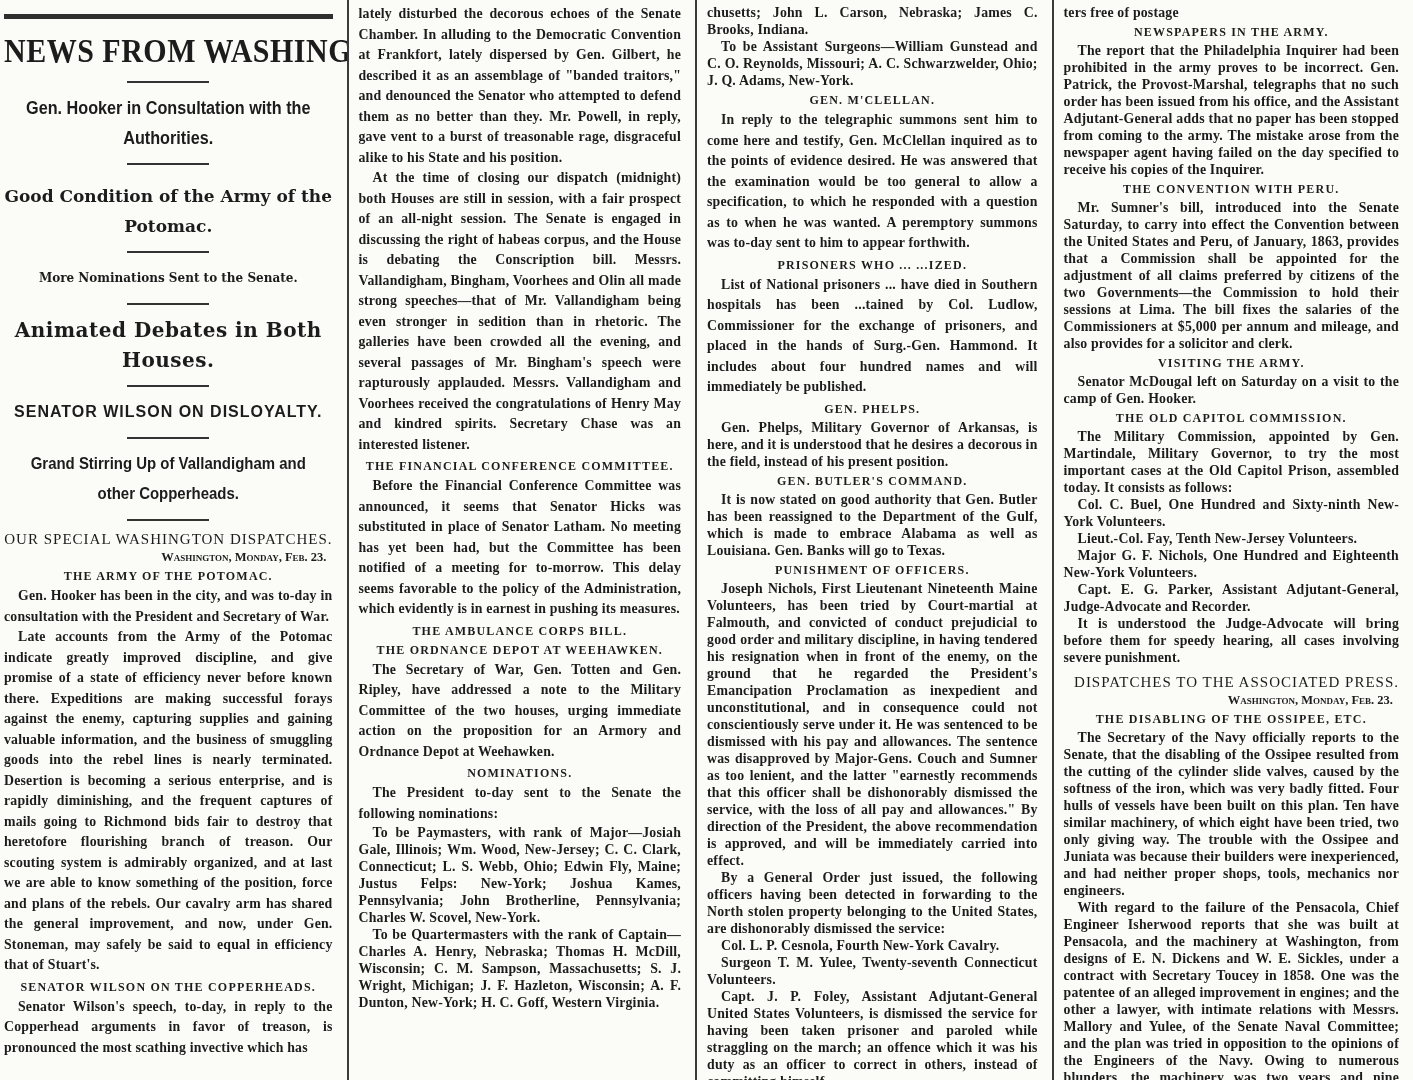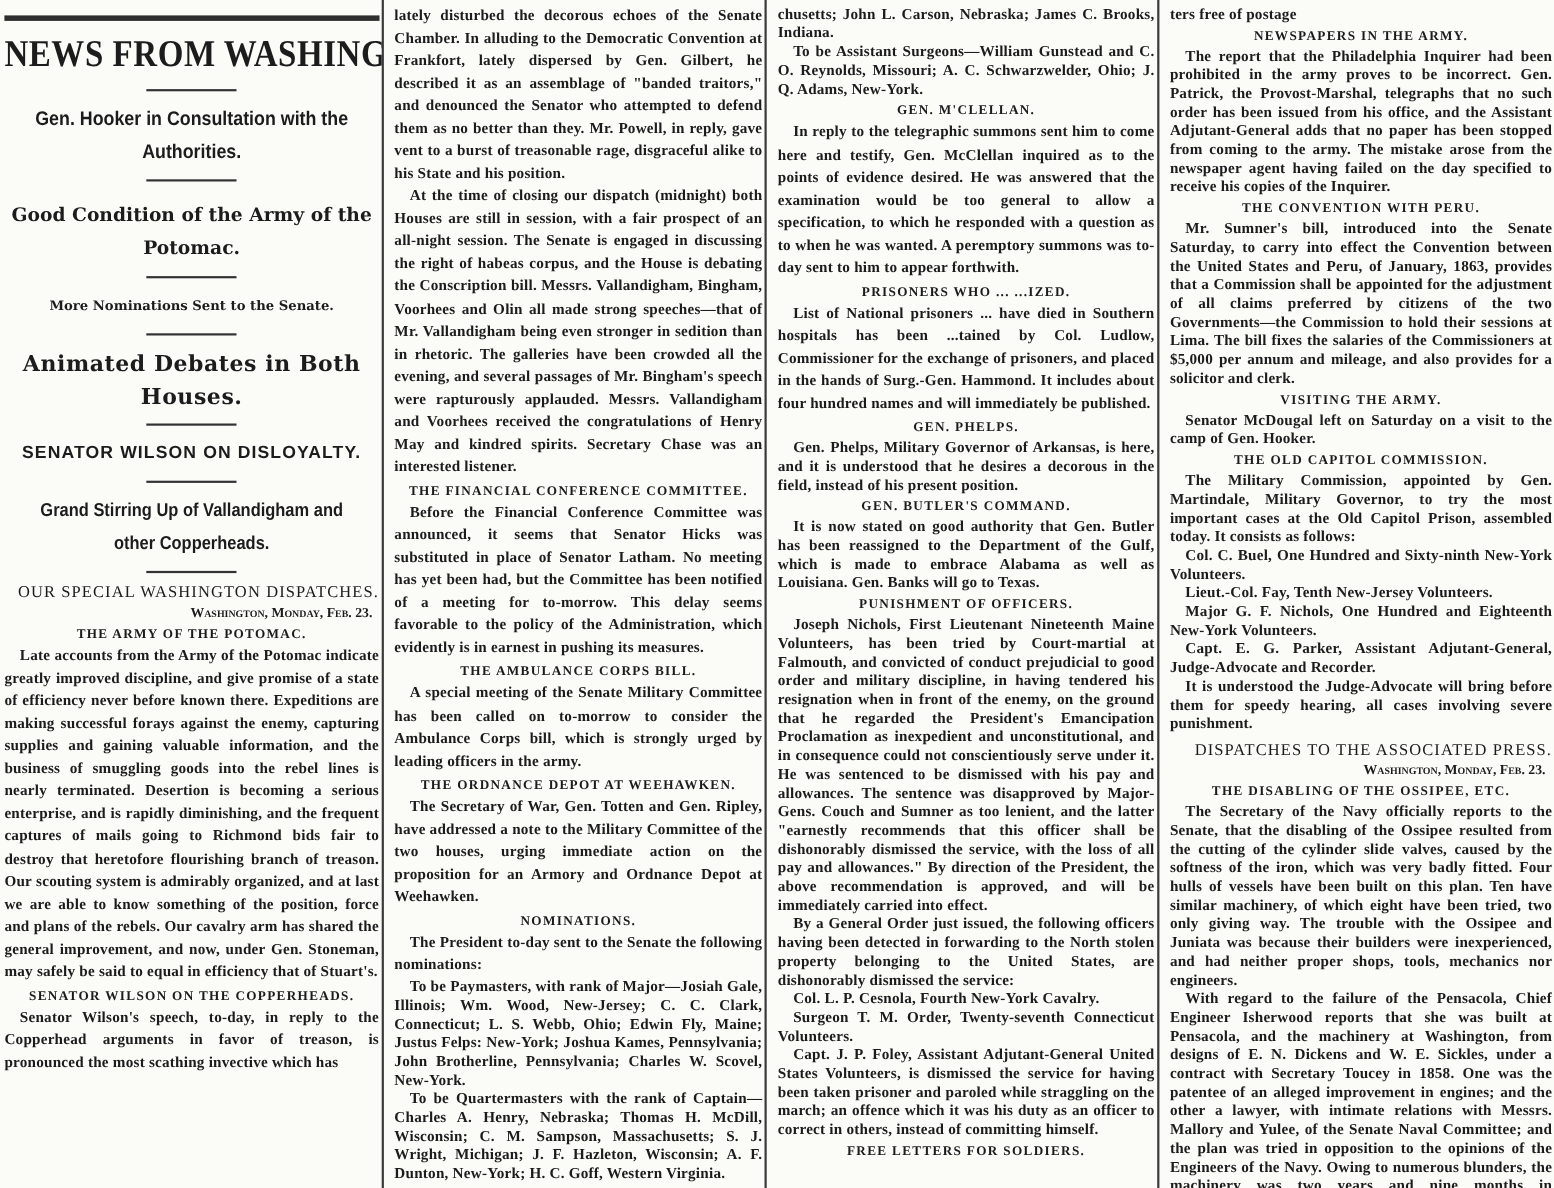--- a/index.html
+++ b/index.html
@@ -6,21 +6,21 @@
   body {
     width:1413px; height:1080px; overflow:hidden;
     background:#fbfbf8;
     font-family:"Liberation Serif","DejaVu Serif",serif;
     color:#1c1c1c;
     position:relative;
   }
   .page { position:absolute; inset:0; display:flex; }
   .col {
     position:relative; box-sizing:border-box;
-    padding:4px 2px 0 10px; overflow:hidden;
+    padding:4px 14px 0 10px; overflow:hidden;
     height:1080px;
   }
   .c1 { width:348px; padding-left:4px; }
   .c2 { width:348px; }
   .c3 { width:356px; }
   .c4 { width:361px; }
   .rule-v {
     width:2px; background:#3a3a3a; height:1080px; flex:none;
   }
   .c1 .topbar { height:5px; background:#2f2f2f; margin:10px 0 8px 0; }
@@ -75,34 +75,34 @@
     <div class="dash"></div>
     <div class="deck d4">Animated Debates in Both Houses.</div>
     <div class="dash"></div>
     <div class="deck d5">SENATOR WILSON ON DISLOYALTY.</div>
     <div class="dash"></div>
     <div class="deck d6">Grand Stirring Up of Vallandigham and other Copperheads.</div>
     <div class="dash"></div>
     <div class="big-head">OUR SPECIAL WASHINGTON DISPATCHES.</div>
     <div class="dateline">Washington, Monday, Feb. 23.</div>
     <div class="section-head">THE ARMY OF THE POTOMAC.</div>
+    <p>Gen. Hooker has been in the city, and was to-day in consultation with the President and Secretary of War.</p>
     <p>Late accounts from the Army of the Potomac indicate greatly improved discipline, and give promise of a state of efficiency never before known there. Expeditions are making successful forays against the enemy, capturing supplies and gaining valuable information, and the business of smuggling goods into the rebel lines is nearly terminated. Desertion is becoming a serious enterprise, and is rapidly diminishing, and the frequent captures of mails going to Richmond bids fair to destroy that heretofore flourishing branch of treason. Our scouting system is admirably organized, and at last we are able to know something of the position, force and plans of the rebels. Our cavalry arm has shared the general improvement, and now, under Gen. Stoneman, may safely be said to equal in efficiency that of Stuart's.</p>
     <div class="section-head">SENATOR WILSON ON THE COPPERHEADS.</div>
     <p>Senator Wilson's speech, to-day, in reply to the Copperhead arguments in favor of treason, is pronounced the most scathing invective which has</p>
   </div>
 
   <div class="rule-v"></div>
 
   <div class="col c2">
     <p class="cont">lately disturbed the decorous echoes of the Senate Chamber. In alluding to the Democratic Convention at Frankfort, lately dispersed by Gen. Gilbert, he described it as an assemblage of "banded traitors," and denounced the Senator who attempted to defend them as no better than they. Mr. Powell, in reply, gave vent to a burst of treasonable rage, disgraceful alike to his State and his position.</p>
     <p>At the time of closing our dispatch (midnight) both Houses are still in session, with a fair prospect of an all-night session. The Senate is engaged in discussing the right of habeas corpus, and the House is debating the Conscription bill. Messrs. Vallandigham, Bingham, Voorhees and Olin all made strong speeches—that of Mr. Vallandigham being even stronger in sedition than in rhetoric. The galleries have been crowded all the evening, and several passages of Mr. Bingham's speech were rapturously applauded. Messrs. Vallandigham and Voorhees received the congratulations of Henry May and kindred spirits. Secretary Chase was an interested listener.</p>
     <div class="section-head">THE FINANCIAL CONFERENCE COMMITTEE.</div>
     <p>Before the Financial Conference Committee was announced, it seems that Senator Hicks was substituted in place of Senator Latham. No meeting has yet been had, but the Committee has been notified of a meeting for to-morrow. This delay seems favorable to the policy of the Administration, which evidently is in earnest in pushing its measures.</p>
     <div class="section-head">THE AMBULANCE CORPS BILL.</div>
-    <p>A special meeting of the Senate Military Committee has been called on to-morrow to consider the Ambulance Corps bill, which is strongly urged by leading officers in the army.</p>
     <div class="section-head">THE ORDNANCE DEPOT AT WEEHAWKEN.</div>
     <p>The Secretary of War, Gen. Totten and Gen. Ripley, have addressed a note to the Military Committee of the two houses, urging immediate action on the proposition for an Armory and Ordnance Depot at Weehawken.</p>
     <div class="section-head">NOMINATIONS.</div>
     <p>The President to-day sent to the Senate the following nominations:</p>
     <p class="tight">To be Paymasters, with rank of Major—Josiah Gale, Illinois; Wm. Wood, New-Jersey; C. C. Clark, Connecticut; L. S. Webb, Ohio; Edwin Fly, Maine; Justus Felps: New-York; Joshua Kames, Pennsylvania; John Brotherline, Pennsylvania; Charles W. Scovel, New-York.</p>
     <p class="tight">To be Quartermasters with the rank of Captain—Charles A. Henry, Nebraska; Thomas H. McDill, Wisconsin; C. M. Sampson, Massachusetts; S. J. Wright, Michigan; J. F. Hazleton, Wisconsin; A. F. Dunton, New-York; H. C. Goff, Western Virginia.</p>
 
   </div>
 
   <div class="rule-v"></div>
@@ -115,21 +115,21 @@
     <div class="section-head">PRISONERS WHO ... ...IZED.</div>
     <p>List of National prisoners ... have died in Southern hospitals has been ...tained by Col. Ludlow, Commissioner for the exchange of prisoners, and placed in the hands of Surg.-Gen. Hammond. It includes about four hundred names and will immediately be published.</p>
     <div class="section-head">GEN. PHELPS.</div>
     <p class="tight">Gen. Phelps, Military Governor of Arkansas, is here, and it is understood that he desires a decorous in the field, instead of his present position.</p>
     <div class="section-head">GEN. BUTLER'S COMMAND.</div>
     <p class="tight">It is now stated on good authority that Gen. Butler has been reassigned to the Department of the Gulf, which is made to embrace Alabama as well as Louisiana. Gen. Banks will go to Texas.</p>
     <div class="section-head">PUNISHMENT OF OFFICERS.</div>
     <p class="tight">Joseph Nichols, First Lieutenant Nineteenth Maine Volunteers, has been tried by Court-martial at Falmouth, and convicted of conduct prejudicial to good order and military discipline, in having tendered his resignation when in front of the enemy, on the ground that he regarded the President's Emancipation Proclamation as inexpedient and unconstitutional, and in consequence could not conscientiously serve under it. He was sentenced to be dismissed with his pay and allowances. The sentence was disapproved by Major-Gens. Couch and Sumner as too lenient, and the latter "earnestly recommends that this officer shall be dishonorably dismissed the service, with the loss of all pay and allowances." By direction of the President, the above recommendation is approved, and will be immediately carried into effect.</p>
     <p class="tight">By a General Order just issued, the following officers having been detected in forwarding to the North stolen property belonging to the United States, are dishonorably dismissed the service:</p>
     <p class="tight">Col. L. P. Cesnola, Fourth New-York Cavalry.</p>
-    <p class="tight">Surgeon T. M. Order, Twenty-seventh Connecticut Volunteers.</p>
+    <p class="tight">Surgeon T. M. Yulee, Twenty-seventh Connecticut Volunteers.</p>
     <p class="tight">Capt. J. P. Foley, Assistant Adjutant-General United States Volunteers, is dismissed the service for having been taken prisoner and paroled while straggling on the march; an offence which it was his duty as an officer to correct in others, instead of committing himself.</p>
     <div class="section-head">FREE LETTERS FOR SOLDIERS.</div>
 
   </div>
 
   <div class="rule-v"></div>
 
   <div class="col c4">
     <p class="cont tight">ters free of postage</p>
     <div class="section-head">NEWSPAPERS IN THE ARMY.</div>

